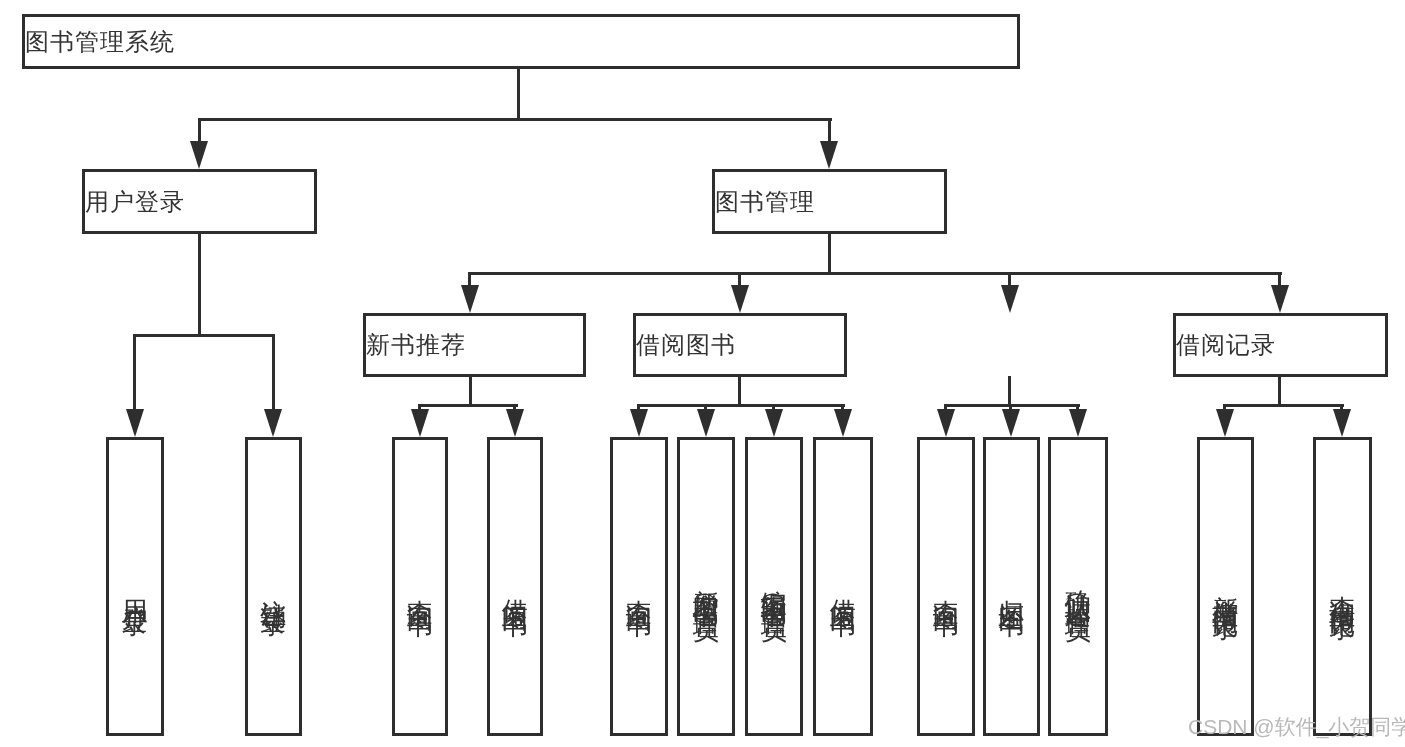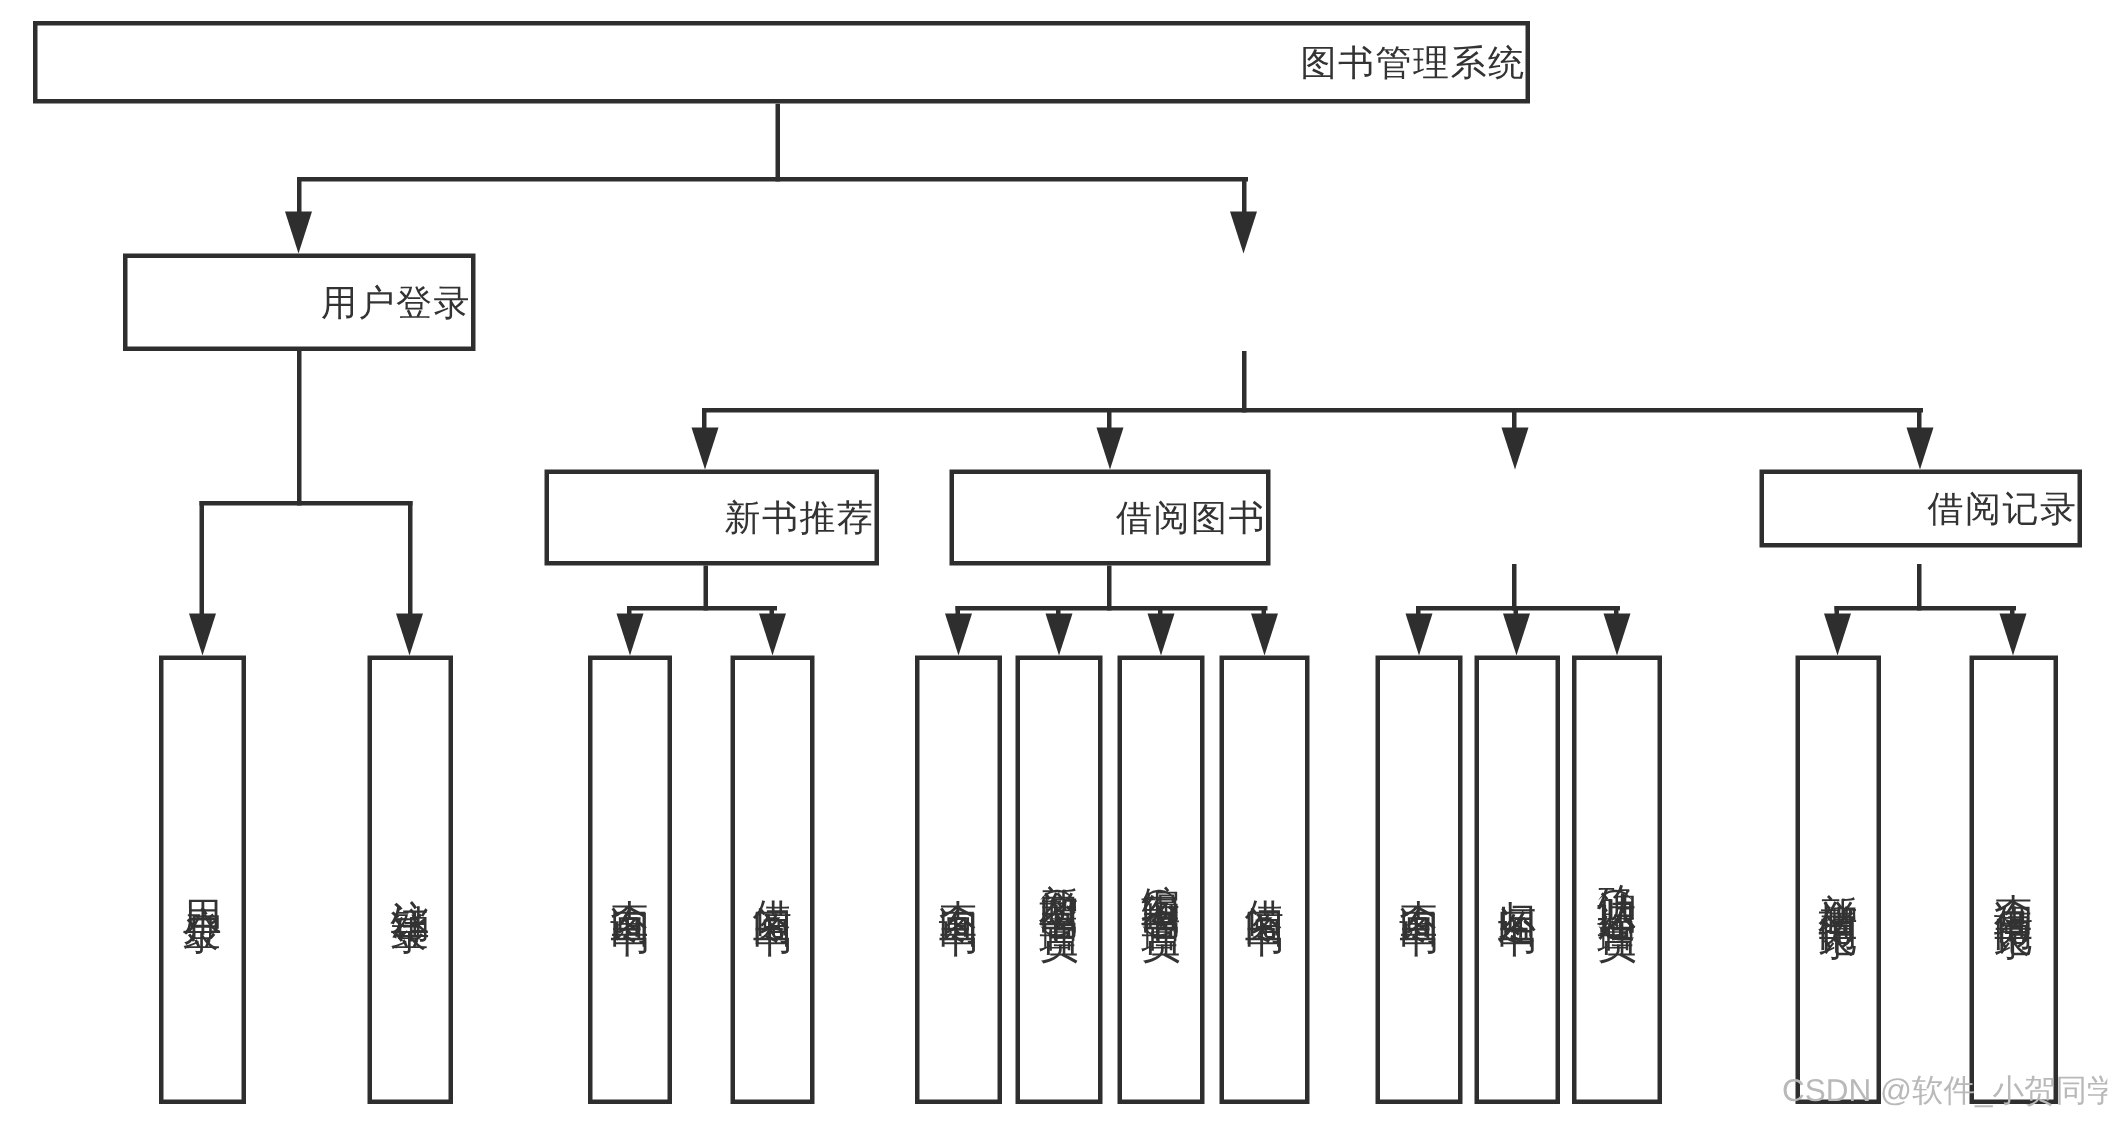--- a/index.html
+++ b/index.html
@@ -18,21 +18,21 @@
     background: var(--bg);
     overflow: hidden;
   }
   .hbox {
     position: absolute;
     box-sizing: border-box;
     border: 3px solid var(--line);
     background: var(--bg);
     display: flex;
     align-items: center;
-    justify-content: flex-end;
+    justify-content: flex-start;
     font-size: 24px;
     color: var(--text);
     letter-spacing: 1px;
     z-index: 2;
   }
   .vbox {
     position: absolute;
     box-sizing: border-box;
     border: 3px solid var(--line);
     background: var(--bg);
@@ -85,20 +85,23 @@
   <div class="vline" style="left:517px; top:69px; width:3px; height:52px;"></div>
   <div class="hline" style="left:198px; top:118px; width:634px; height:3px;"></div>
   <div class="vline" style="left:198px; top:118px; width:3px; height:26px;"></div>
   <div class="arrow" style="left:190px; top:141px;"></div>
   <div class="vline" style="left:828px; top:118px; width:3px; height:26px;"></div>
   <div class="arrow" style="left:820px; top:141px;"></div>
 
   <div class="hbox" style="left:82px; top:169px; width:235px; height:65px;">
     <span>用户登录</span>
   </div>
+  <div class="hbox" style="left:712px; top:169px; width:235px; height:65px;">
+    <span>图书管理</span>
+  </div>
 
   <div class="vline" style="left:198px; top:233px; width:3px; height:104px;"></div>
   <div class="hline" style="left:133px; top:334px; width:142px; height:3px;"></div>
   <div class="vline" style="left:133px; top:334px; width:3px; height:80px;"></div>
   <div class="arrow" style="left:126px; top:409px;"></div>
   <div class="vline" style="left:272px; top:334px; width:3px; height:80px;"></div>
   <div class="arrow" style="left:264px; top:409px;"></div>
 
   <div class="vline" style="left:828px; top:234px; width:3px; height:41px;"></div>
   <div class="hline" style="left:468px; top:272px; width:814px; height:3px;"></div>
@@ -110,21 +113,21 @@
   <div class="arrow" style="left:1001px; top:285px;"></div>
   <div class="vline" style="left:1278px; top:272px; width:3px; height:18px;"></div>
   <div class="arrow" style="left:1271px; top:285px;"></div>
 
   <div class="hbox" style="left:363px; top:313px; width:223px; height:64px;">
     <span>新书推荐</span>
   </div>
   <div class="hbox" style="left:633px; top:313px; width:214px; height:64px;">
     <span>借阅图书</span>
   </div>
-  <div class="hbox" style="left:1173px; top:313px; width:215px; height:52px;">
+  <div class="hbox" style="left:1173px; top:313px; width:215px; height:64px;">
     <span>借阅记录</span>
   </div>
 
   <div class="vline" style="left:469px; top:376px; width:3px; height:31px;"></div>
   <div class="hline" style="left:418px; top:404px; width:100px; height:3px;"></div>
   <div class="vline" style="left:418px; top:404px; width:3px; height:10px;"></div>
   <div class="arrow" style="left:411px; top:409px;"></div>
   <div class="vline" style="left:513px; top:404px; width:3px; height:10px;"></div>
   <div class="arrow" style="left:506px; top:409px;"></div>
 

